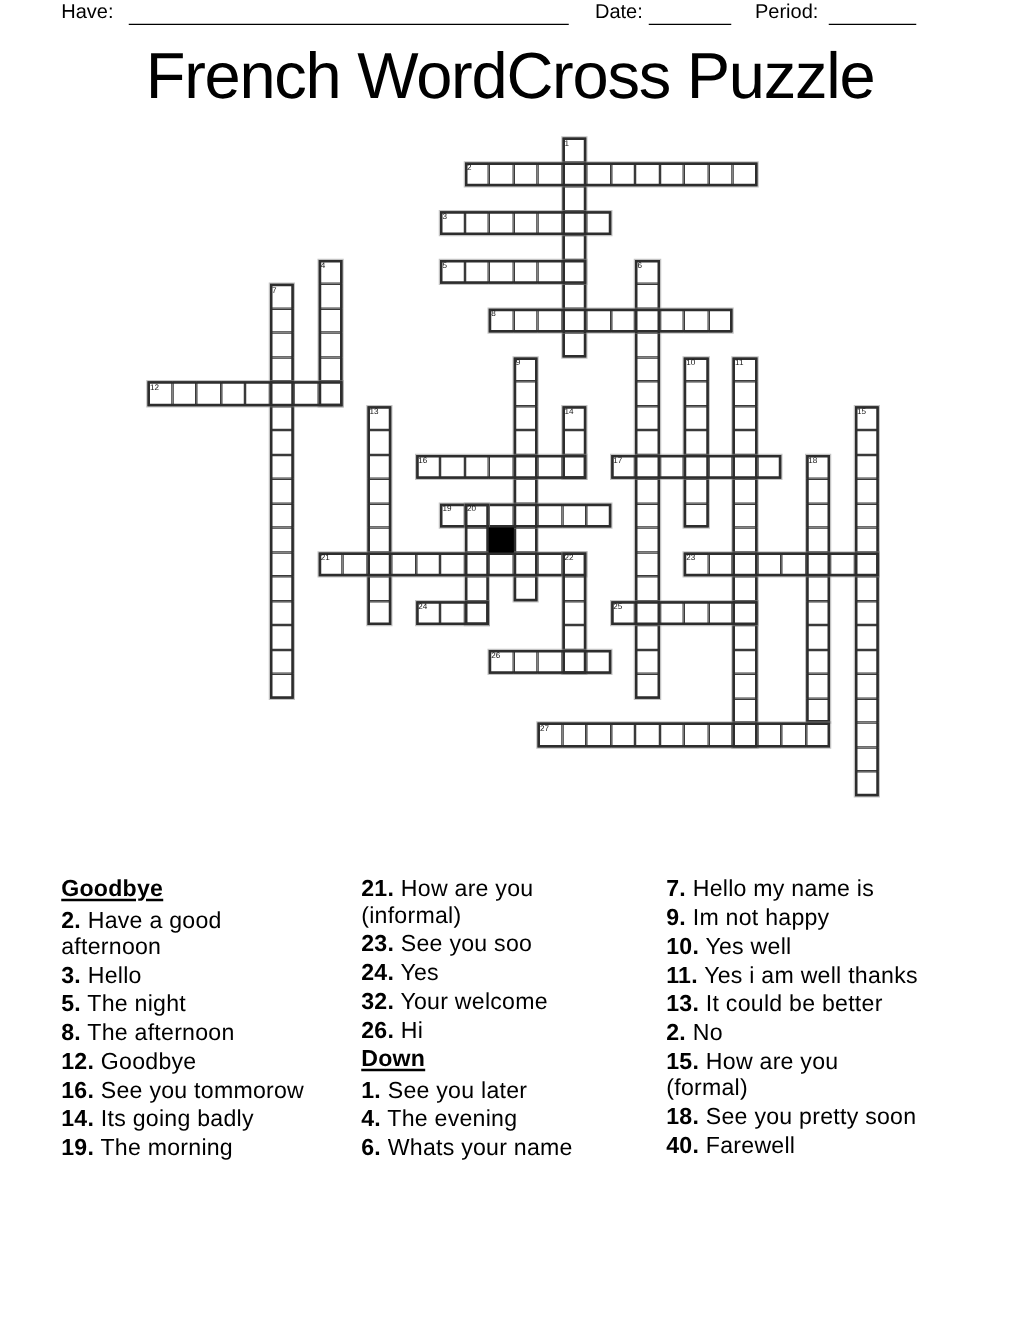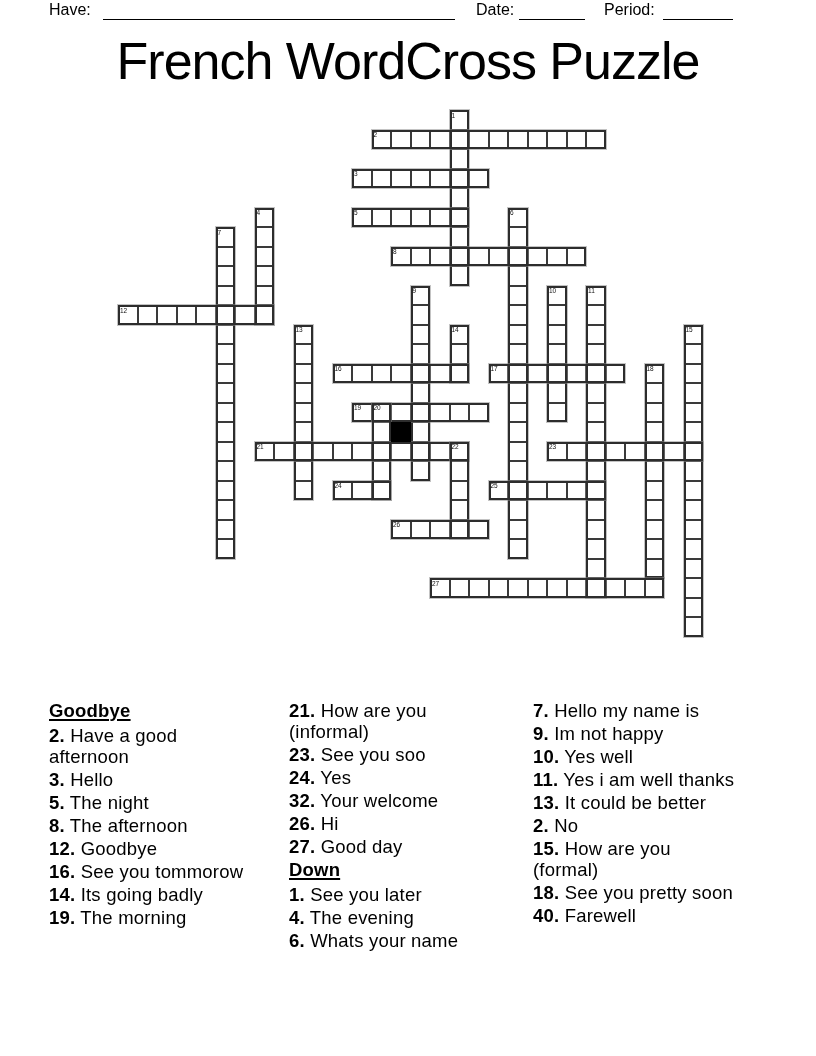--- a/index.html
+++ b/index.html
@@ -348,21 +348,20 @@
       <div class="clue"><b>14.</b> Its going badly</div>
       <div class="clue"><b>19.</b> The morning</div>
     </div>
     <div class="clue-col col1">
       <div class="clue"><b>21.</b> How are you
 (informal)</div>
       <div class="clue"><b>23.</b> See you soo</div>
       <div class="clue"><b>24.</b> Yes</div>
       <div class="clue"><b>32.</b> Your welcome</div>
       <div class="clue"><b>26.</b> Hi</div>
-      <div class="clue"><b>27.</b> Good day</div>
       <div class="clue-header">Down</div>
       <div class="clue"><b>1.</b> See you later</div>
       <div class="clue"><b>4.</b> The evening</div>
       <div class="clue"><b>6.</b> Whats your name</div>
     </div>
     <div class="clue-col col2">
       <div class="clue"><b>7.</b> Hello my name is</div>
       <div class="clue"><b>9.</b> Im not happy</div>
       <div class="clue"><b>10.</b> Yes well</div>
       <div class="clue"><b>11.</b> Yes i am well thanks</div>

